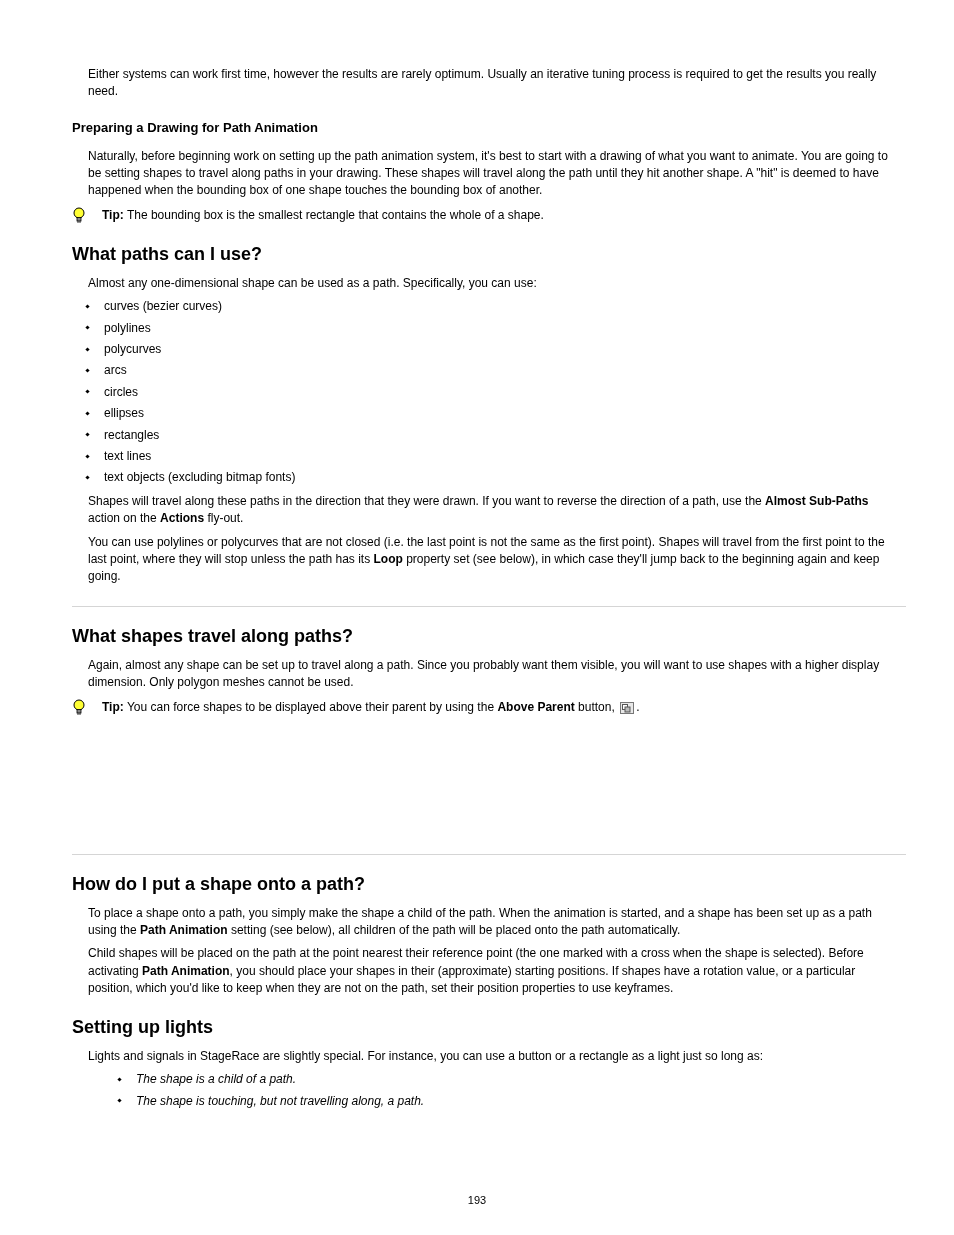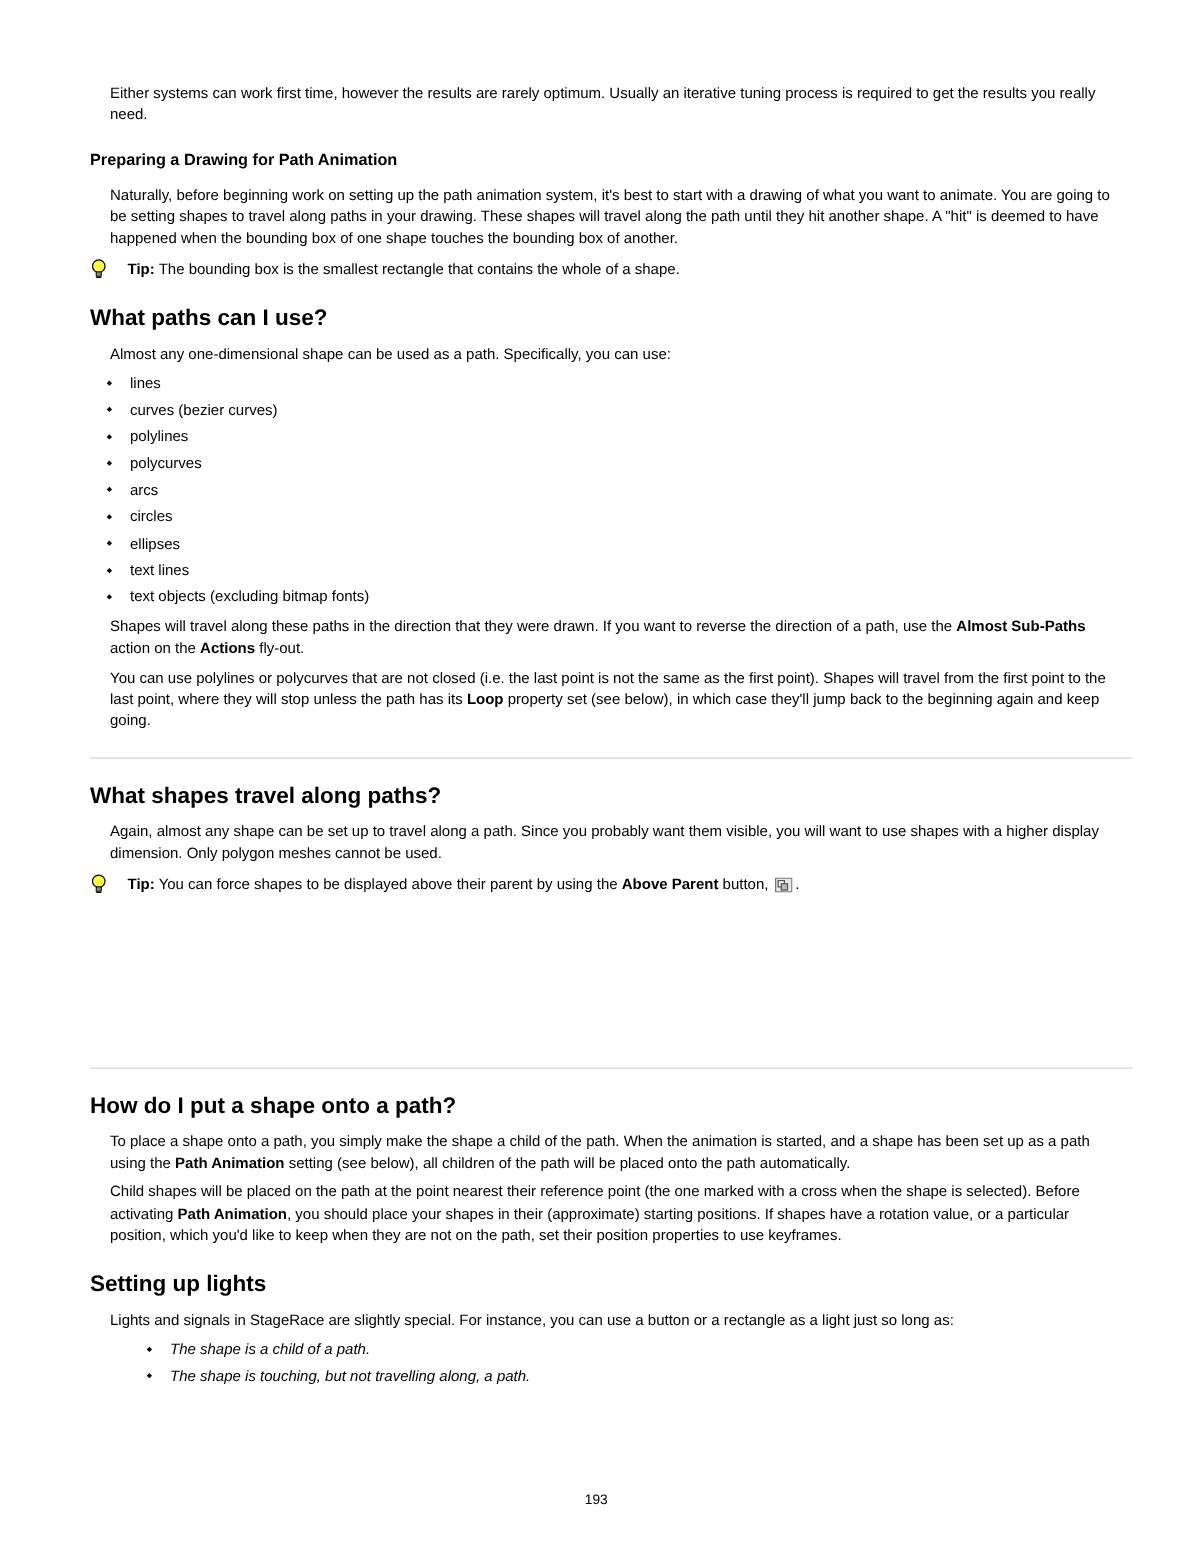--- a/index.html
+++ b/index.html
@@ -112,27 +112,27 @@
       <span class="bold">Tip:</span>
       <span>The bounding box is the smallest rectangle that contains the whole of a shape.</span>
     </span>
   </div>
 
   <h2 class="subsection-title">What paths can I use?</h2>
 
   <p>Almost any one-dimensional shape can be used as a path. Specifically, you can use:</p>
 
   <ul class="bullets">
-    <li>lines</li>
     <li>curves (bezier curves)</li>
     <li>polylines</li>
     <li>polycurves</li>
     <li>arcs</li>
     <li>circles</li>
     <li>ellipses</li>
+    <li>rectangles</li>
     <li>text lines</li>
     <li>text objects (excluding bitmap fonts)</li>
   </ul>
 
   <p>
     <span>Shapes will travel along these paths in the direction that they were drawn. If you want to reverse the direction of a path, use the </span><span class="bold">Almost Sub-Paths</span><span> action on the </span><span class="bold">Actions</span><span> fly-out.</span>
   </p>
 
   <p>
     <span>You can use polylines or polycurves that are not closed (i.e. the last point is not the same as the first point). Shapes will travel from the first point to the last point, where they will stop unless the path has its </span><span class="bold">Loop</span><span> property set (see below), in which case they'll jump back to the beginning again and keep going.</span>

